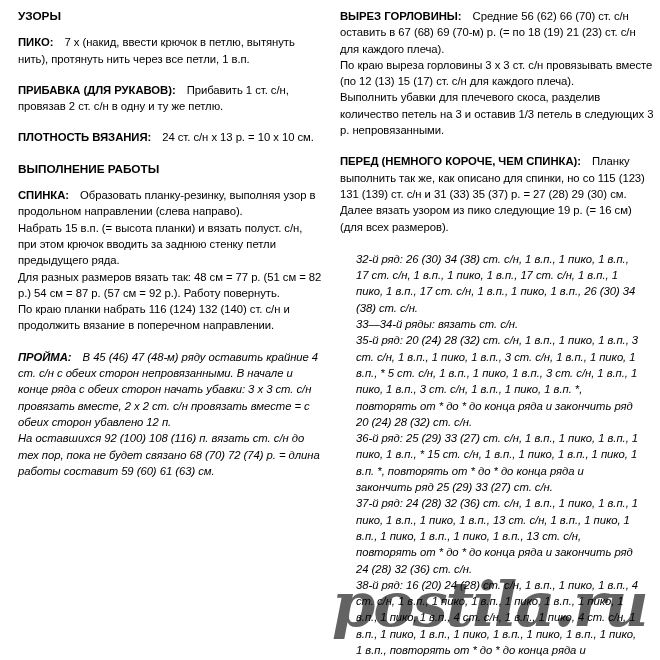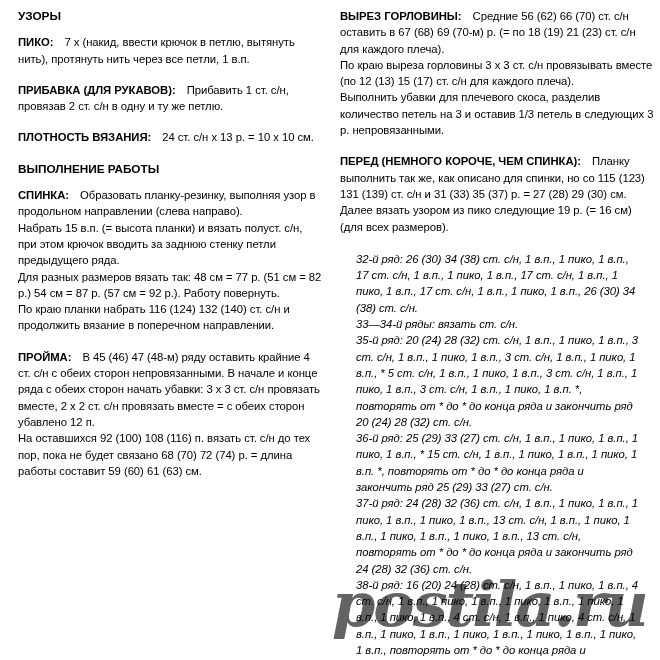--- a/index.html
+++ b/index.html
@@ -21,21 +21,21 @@
   }
   .col-left  { left: 18px;  width: 305px; }
   .col-right { left: 340px; width: 316px; }
   .heading {
     font-weight: bold;
     font-size: 11.8px;
     margin: 0 0 10px 0;
   }
   .heading.spaced { margin-top: 9px; }
   .para { margin: 0 0 15px 0; }
-  .para:last-child { margin-bottom: 0; }
+  .para:last-child { margin-bottom: 0; font-style: italic; }
   .plabel { font-weight: bold; padding-right: 11px; }
   .ptext { white-space: pre-wrap; }
   .rows { margin: 16px; font-style: italic; }
   .row { margin: 0; }
   .watermark {
     position: absolute;
     left: 332px;
     top: 574px;
     width: 328px;
     font-family: "DejaVu Serif", serif;

